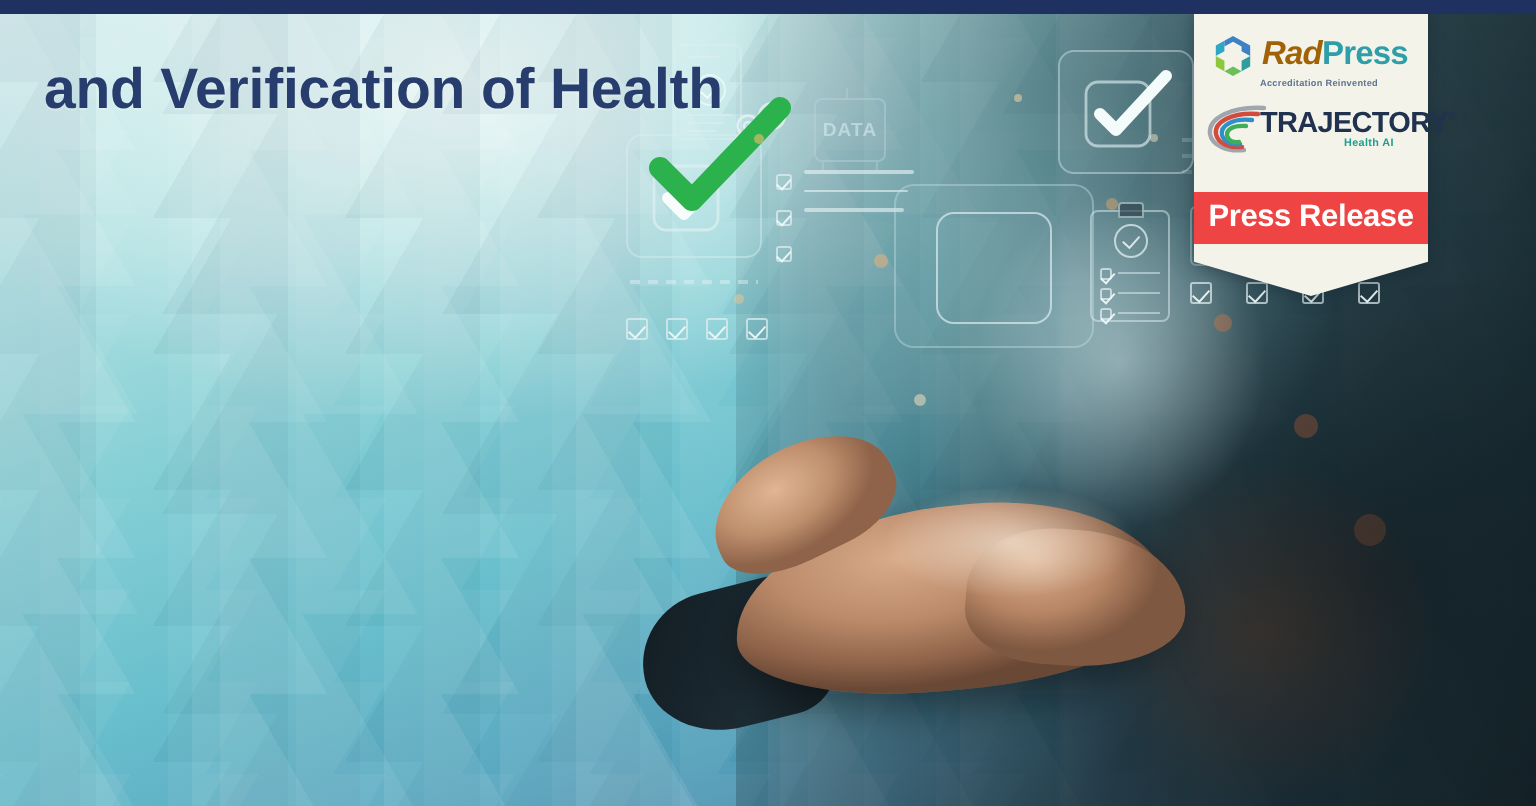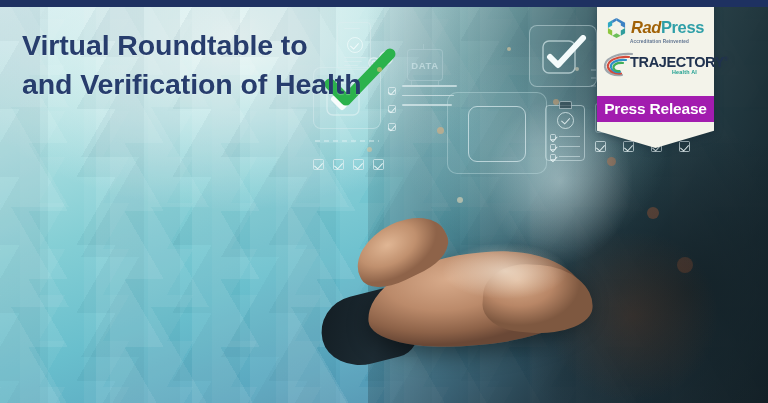--- a/index.html
+++ b/index.html
@@ -140,21 +140,21 @@
   }
   .traj-reg { font-size:6px; vertical-align:super; }
   .traj-sub {
     position:absolute; left:70px; top:19px;
     font-size:5.4px; font-weight:700; letter-spacing:.2px;
     color:#1b9e8f; white-space:nowrap;
   }
   .badge-label {
     position:absolute; left:0; top:91px;
     width:117px; height:26px;
-    background:#a21caf;
+    background:#ef4444;
     display:flex; align-items:center; justify-content:center;
   }
   .badge-label span {
     font-size:15.5px; font-weight:700; color:#ffffff;
     letter-spacing:-.2px; line-height:1;
   }
 
   
   .graphic { position:absolute; right:0; top:7px; width:461px; height:396px; z-index:15;padding-left:45px; }
 
@@ -478,21 +478,20 @@
     <div class="bokeh" style="left:246px;top:92px;width:6px;height:6px;background:rgba(255,170,100,.4);"></div>
     <div class="bokeh" style="left:300px;top:150px;width:9px;height:9px;background:rgba(230,120,60,.35);"></div>
     <div class="bokeh" style="left:340px;top:200px;width:12px;height:12px;background:rgba(210,100,50,.3);"></div>
     <div class="bokeh" style="left:150px;top:190px;width:6px;height:6px;background:rgba(255,230,190,.5);"></div>
     <div class="bokeh" style="left:60px;top:140px;width:5px;height:5px;background:rgba(255,200,140,.42);"></div>
     <div class="bokeh" style="left:268px;top:60px;width:4px;height:4px;background:rgba(255,235,200,.45);"></div>
     <div class="bokeh" style="left:370px;top:250px;width:16px;height:16px;background:rgba(190,90,45,.22);"></div>
   </div>
 
   <h1 class="headline">
-    <span class="ln">Virtual Roundtable to</span>
     <span class="ln">and Verification of Health</span>
   </h1>
 
   <div class="badge">
     <div class="badge-body"></div>
 
     <div class="badge-logos">
       <div class="radsite-row">
         <svg class="hexlogo" viewBox="0 0 44 46">
           <g>

